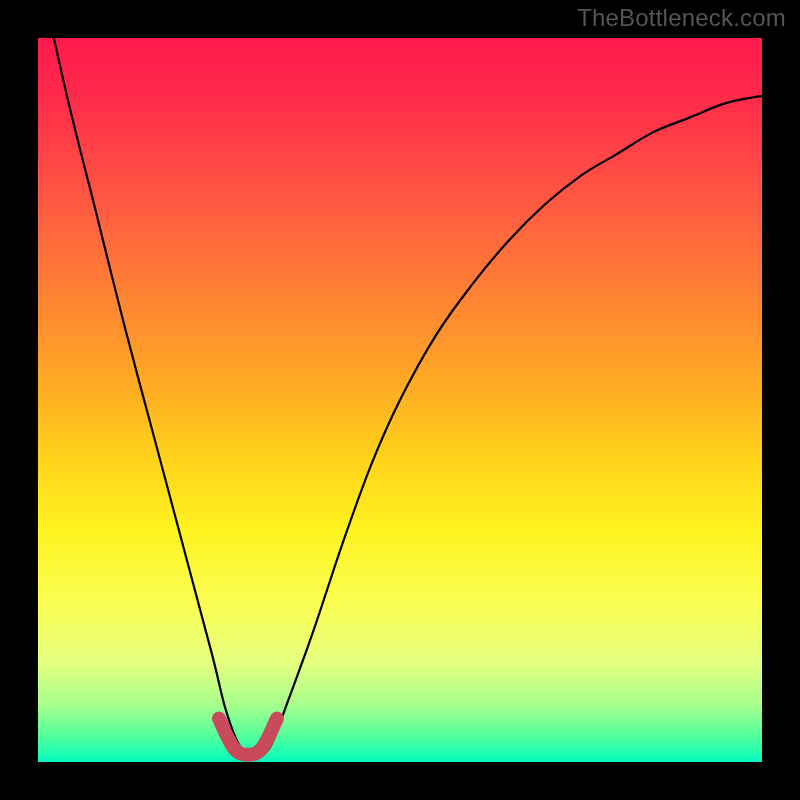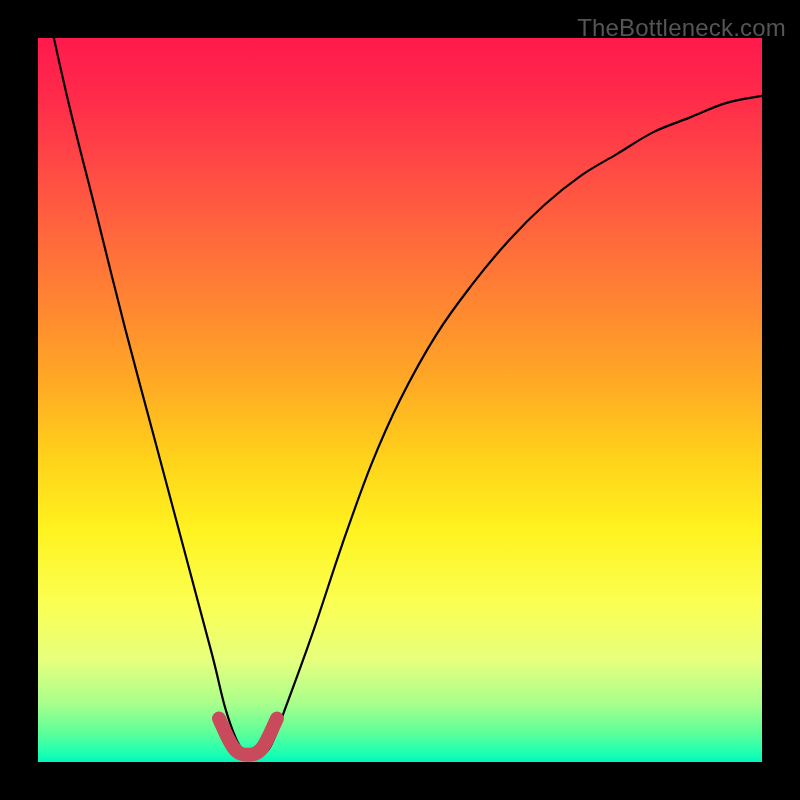--- a/index.html
+++ b/index.html
@@ -5,21 +5,21 @@
   * { margin: 0; padding: 0; box-sizing: border-box; }
   html, body { width: 800px; height: 800px; overflow: hidden; background: #000; }
   .frame {
     position: relative;
     width: 800px;
     height: 800px;
     background: #000;
   }
   .watermark {
     position: absolute;
-    top: 14px;
+    top: 4px;
     right: 14px;
     font-family: Arial, Helvetica, sans-serif;
     font-size: 24px;
     font-weight: 500;
     color: #555;
     letter-spacing: 0.2px;
     z-index: 5;
   }
   .plot-area {
     position: absolute;

